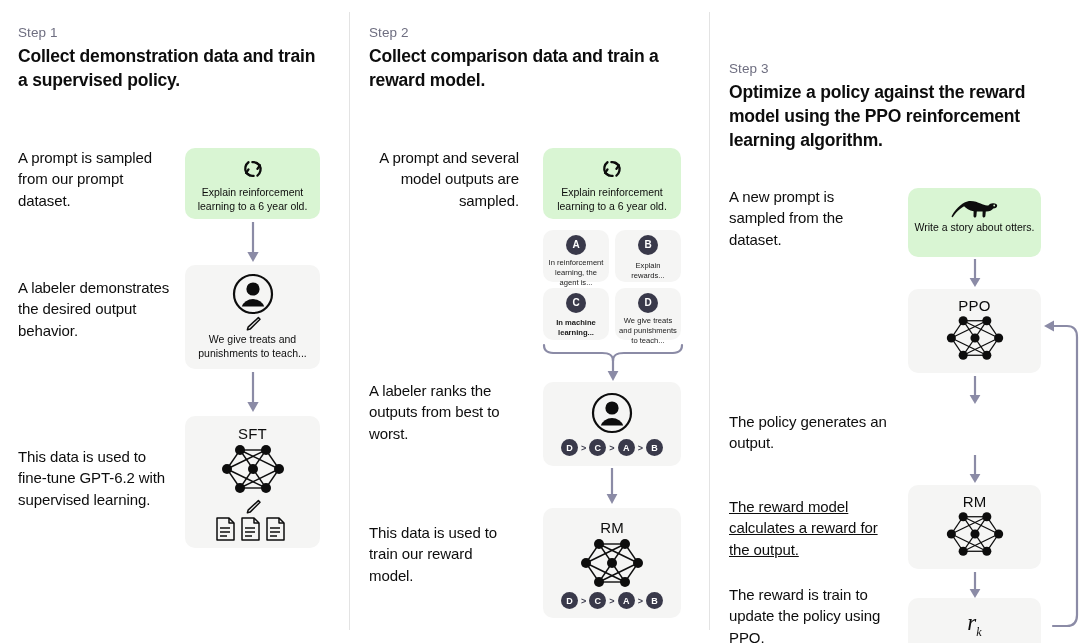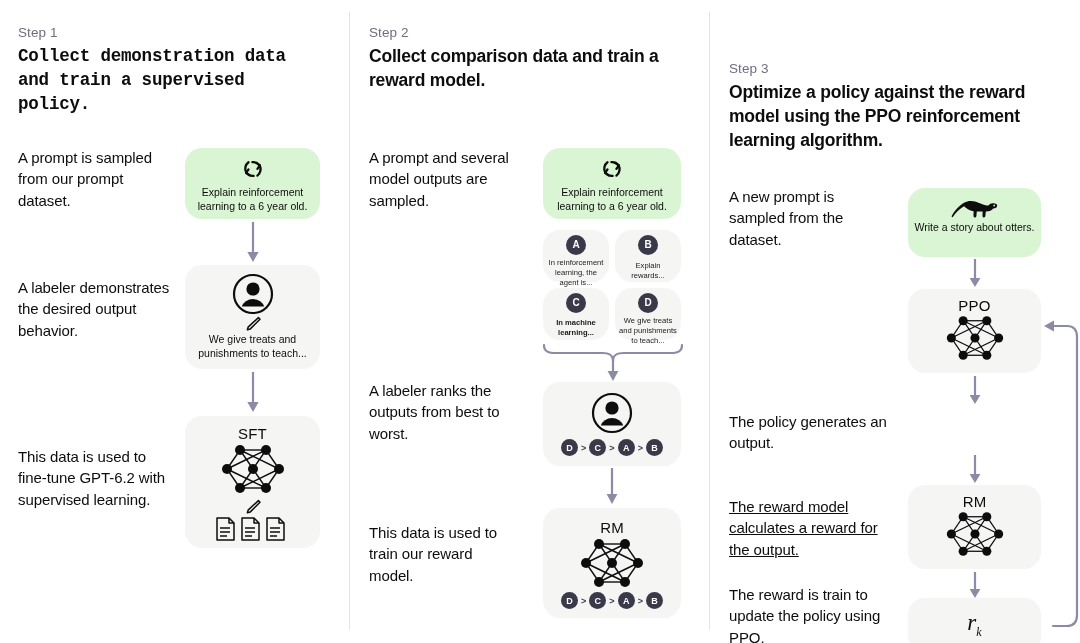--- a/index.html
+++ b/index.html
@@ -49,21 +49,21 @@
     font-size:15px;
     line-height:1.42;
     color:#0d0d0d;
     letter-spacing:-.1px;
   }
 
   
   .card{
     position:absolute;
     background:#f5f5f4;
-    border-radius:17px;
+    border-radius:10px;
     box-sizing:border-box;
     padding-left:48px;
   }
   .card.green{background:#d9f5d3;}
   .card-title{
     position:absolute;left:0;right:0;
     text-align:center;
     font-size:15px;
     color:#0d0d0d;
     letter-spacing:.2px;
@@ -129,21 +129,21 @@
 
 <div class="page">
 
   <div class="divider" id="div1"></div>
   <div class="divider" id="div2"></div>
 
   <div class="col" id="col1">
     <div class="col-inner">
 
       <div class="step-label" style="left:18px;top:25px;">Step 1</div>
-      <div class="step-title" style="left:18px;top:44px;width:300px;font-family:Liberation Mono, monospace;">Collect demonstration data and train a supervised policy.</div>
+      <div class="step-title" style="left:18px;top:44px;width:300px;">Collect demonstration data and train a supervised policy.</div>
 
       <div class="para" style="left:18px;top:147px;width:160px;">A prompt is sampled from our prompt dataset.</div>
       <div class="para" style="left:18px;top:277px;width:165px;">A labeler demonstrates the desired output behavior.</div>
       <div class="para" style="left:18px;top:446px;width:160px;">This data is used to fine-tune GPT-6.2 with supervised learning.</div>
 
       <div class="card green" style="left:185px;top:148px;width:135px;height:71px;">
         <div style="position:absolute;left:0;right:0;top:9px;display:flex;justify-content:center;">
           <svg width="24" height="24" viewBox="0 0 24 24">
             <path d="M18.5 8.2 A8 8 0 0 1 16.4 18.6" fill="none" stroke="#0d0d0d" stroke-width="2.3" stroke-linecap="round"></path>
             <path d="M12.6 18.9 A8 8 0 0 1 5.5 15.9" fill="none" stroke="#0d0d0d" stroke-width="2.3" stroke-linecap="round"></path>
@@ -247,21 +247,21 @@
 
     </div>
   </div>
 
   <div class="col" id="col2">
     <div class="col-inner">
 
       <div class="step-label" style="left:20px;top:25px;">Step 2</div>
       <div class="step-title" style="left:20px;top:44px;width:290px;">Collect comparison data and train a reward model.</div>
 
-      <div class="para" style="left:20px;top:147px;width:150px;">A prompt and several model outputs are sampled.</div>
+      <div class="para" style="left:20px;top:147px;width:150px;text-align:right;">A prompt and several model outputs are sampled.</div>
       <div class="para" style="left:20px;top:380px;width:165px;">A labeler ranks the outputs from best to worst.</div>
       <div class="para" style="left:20px;top:522px;width:150px;">This data is used to train our reward model.</div>
 
       <div class="card green" style="left:194px;top:148px;width:138px;height:71px;">
         <div style="position:absolute;left:0;right:0;top:9px;display:flex;justify-content:center;">
           <svg width="24" height="24" viewBox="0 0 24 24">
             <path d="M18.5 8.2 A8 8 0 0 1 16.4 18.6" fill="none" stroke="#0d0d0d" stroke-width="2.3" stroke-linecap="round"></path>
             <path d="M12.6 18.9 A8 8 0 0 1 5.5 15.9" fill="none" stroke="#0d0d0d" stroke-width="2.3" stroke-linecap="round"></path>
             <path d="M5.3 15.7 A8 8 0 0 1 7.5 5.3" fill="none" stroke="#0d0d0d" stroke-width="2.3" stroke-linecap="round"></path>
             <path d="M11.4 5.1 A8 8 0 0 1 18.4 8.1" fill="none" stroke="#0d0d0d" stroke-width="2.3" stroke-linecap="round"></path>

